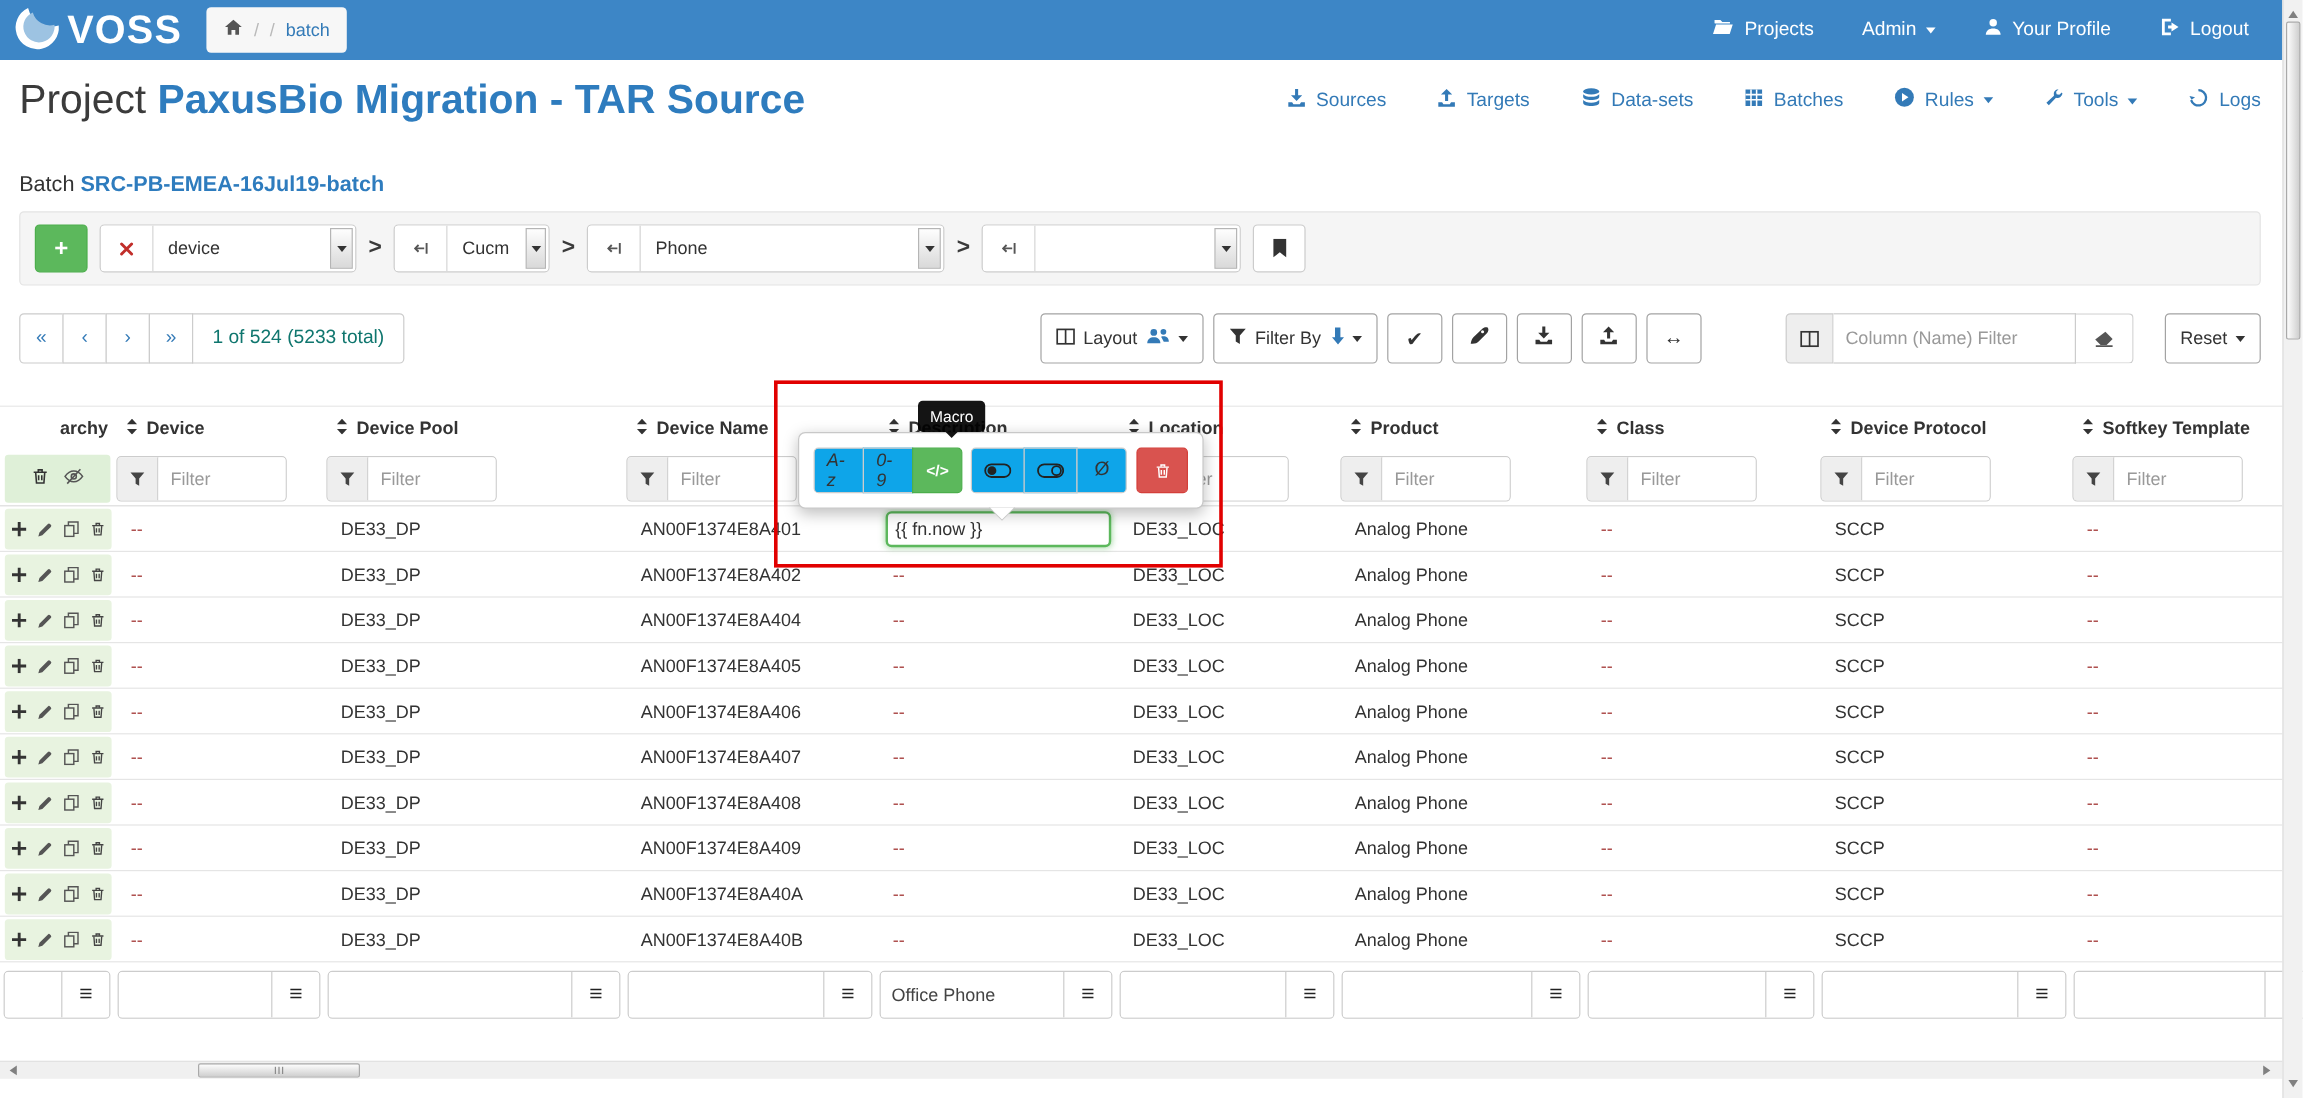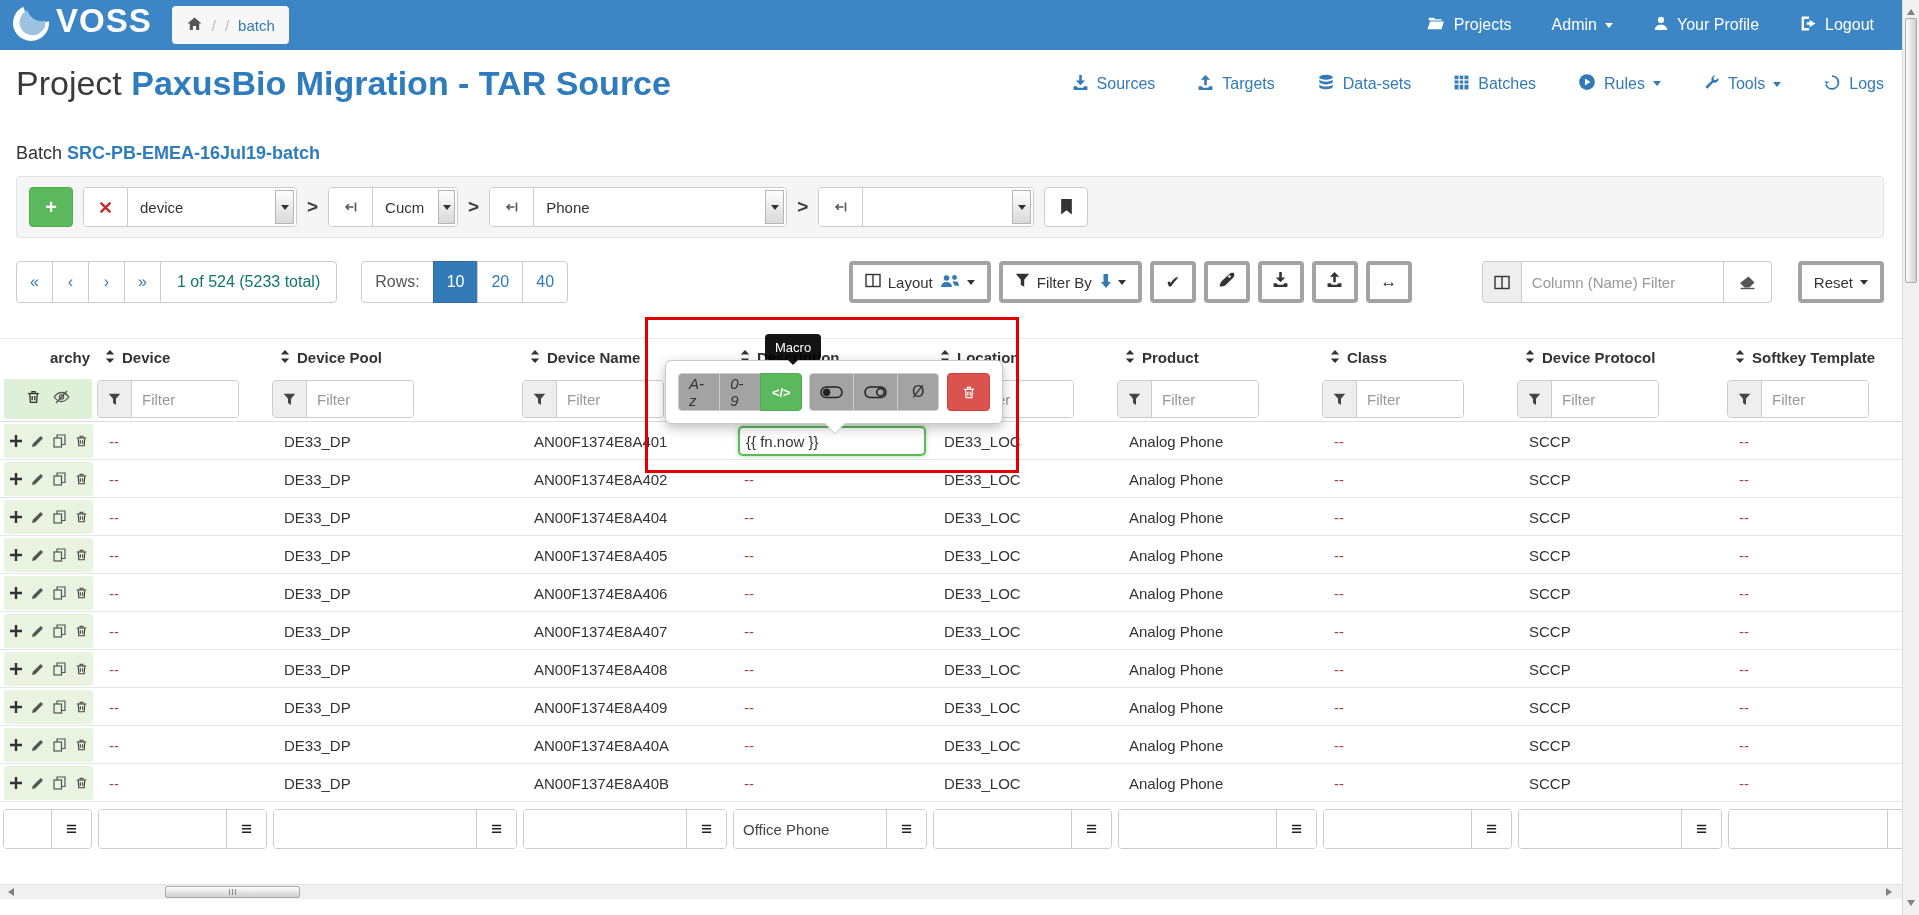--- a/index.html
+++ b/index.html
@@ -1,21 +1,21 @@
 <!DOCTYPE html>
 <html><head>
 <meta charset="utf-8">
 <style>
   * { margin:0; padding:0; box-sizing:border-box; }
   body { font-family:"Liberation Sans", sans-serif; background:#fff; }
   .canvas { position:relative; width:1919px; height:915px; background:#fff; overflow:hidden; }
 
   
   .navbar { position:absolute; top:0; left:0; width:1902px; height:50px; background:#3d86c6; display:flex; align-items:center; z-index:5; }
-  .logo { display:flex; align-items:flex-start; margin-left:8px; }
+  .logo { display:flex; align-items:center; margin-left:8px; }
   .logo-text { color:#fff; font-size:33px; font-weight:bold; letter-spacing:1px; margin-left:2px; }
   .breadcrumb { margin-left:20px; background:#f7f7f7; border-radius:4px; height:38px; display:flex; align-items:center; padding:0 14px; gap:9px; font-size:15px; }
   .breadcrumb .sep { color:#b9b9b9; }
   .breadcrumb .cur { color:#337ab7; }
   .nav-right { margin-left:auto; margin-right:28px; display:flex; align-items:center; gap:40px; }
   .nav-item { display:flex; align-items:center; gap:8px; color:#fff; font-size:16px; cursor:pointer; }
 
   
   .title-row { position:absolute; top:64px; left:16px; width:1868px; display:flex; align-items:center; }
   .page-title { font-size:34px; color:#3b3b3b; font-weight:500; }
@@ -41,21 +41,21 @@
   .pager-row { position:absolute; top:260px; left:16px; width:1868px; height:44px; display:flex; align-items:center; }
   .pg { display:flex; }
   .pgc { min-width:37px; padding:0 13px; height:42px; display:flex; align-items:center; justify-content:center; background:#fff; border:1px solid #ccc; margin-left:-1px; color:#337ab7; font-size:16px; cursor:pointer; }
   .pg .pgc:first-child { border-radius:4px 0 0 4px; margin-left:0; }
   .pg .pgc:last-child { border-radius:0 4px 4px 0; }
   .pgc.count { color:#0f766e; cursor:default; padding:0 16px; }
   .pgc.lbl { color:#555; cursor:default; }
   .pgc.active { background:#337ab7; border-color:#2e6da4; color:#fff; }
   .rows-group { margin-left:24px; }
   .tb-cluster { margin-left:auto; display:flex; align-items:center; gap:8px; }
-  .tbtn { height:42px; padding:0 12px; background:#fff; border:4px solid #a3a3a3; border-radius:4px; display:flex; align-items:center; gap:7px; color:#333; font-size:15px; cursor:pointer; }
+  .tbtn { height:42px; padding:0 12px; background:#fff; border:1px solid #a3a3a3; border-radius:4px; display:flex; align-items:center; gap:7px; color:#333; font-size:15px; cursor:pointer; }
   .tbtn.icon-only { width:46px; justify-content:center; padding:0; font-size:17px; }
   .caret { width:0; height:0; border:4px solid transparent; border-top:5px solid #333; margin-top:4px; }
   .caret.white { border-top-color:#fff; }
   .cf-group { display:flex; height:42px; margin-left:62px; }
   .cf-addon { width:40px; background:#eee; border:1px solid #ccc; border-radius:4px 0 0 4px; display:flex; align-items:center; justify-content:center; }
   .cf-input { width:202px; border:1px solid #ccc; border-left:none; padding:0 10px; font-size:15px; color:#333; outline:none; font-family:"Liberation Sans",sans-serif; }
   .cf-input::placeholder { color:#999; }
   .cf-erase { width:48px; background:#fff; border:1px solid #ccc; border-left:none; border-radius:0 4px 4px 0; display:flex; align-items:center; justify-content:center; cursor:pointer; }
   .btn-reset { margin-left:18px; }
 
@@ -95,21 +95,21 @@
   .varrow { position:absolute; left:4px; width:0; height:0; border:4px solid transparent; }
   .varrow.up { top:5px; border-bottom:6px solid #808080; }
   .varrow.down { bottom:5px; border-top:6px solid #808080; }
   .vthumb { position:absolute; top:18px; left:2px; width:12px; height:265px; background:linear-gradient(90deg,#fdfdfd,#cfcfcf); border:1px solid #a9a9a9; border-radius:2px; cursor:pointer; }
 
   
   .popover { position:absolute; left:665px; top:360px; width:338px; height:64px; background:#fff; border:1px solid #c8c8c8; border-radius:6px; box-shadow:0 4px 12px rgba(0,0,0,.25); display:flex; align-items:center; padding:0 12px; z-index:40; }
   .pov-caret { position:absolute; left:158px; bottom:-11px; width:0; height:0; border:11px solid transparent; border-bottom:none; border-top:11px solid #c8c8c8; }
   .pov-caret::after { content:""; position:absolute; left:-10px; top:-11.5px; width:0; height:0; border:10px solid transparent; border-bottom:none; border-top:10px solid #fff; }
   .pgrp { display:flex; }
-  .pbtn { height:38px; min-width:42px; padding:0 10px; display:flex; align-items:center; justify-content:center; background:#a3a3a3; border:1px solid #ccc; margin-left:-1px; font-size:15px; color:#333; cursor:pointer; }
+  .pbtn { height:38px; min-width:42px; padding:0 10px; display:flex; align-items:center; justify-content:center; background:#0ea5e9; border:1px solid #ccc; margin-left:-1px; font-size:15px; color:#333; cursor:pointer; }
   .pgrp .pbtn:first-child { border-radius:4px 0 0 4px; margin-left:0; }
   .pgrp .pbtn:last-child { border-radius:0 4px 4px 0; }
   .pbtn.it { font-style:italic; }
   .pbtn.green { background:#5cb85c; border-color:#4cae4c; color:#fff; font-weight:bold; font-size:13px; }
   .pbtn.sym { font-size:16px; }
   .pgrp2 { margin-left:7px; }
   .pbtn-del { margin-left:8px; width:44px; height:38px; background:#d9534f; border:1px solid #d43f3a; border-radius:4px; display:flex; align-items:center; justify-content:center; cursor:pointer; }
   .tooltip { position:absolute; left:765px; top:334px; height:26px; padding:0 10px; background:rgba(0,0,0,.92); color:#fff; font-size:13px; border-radius:4px; display:flex; align-items:center; z-index:50; }
   .tooltip::after { content:""; position:absolute; left:50%; bottom:-5px; margin-left:-5px; border:5px solid transparent; border-bottom:none; border-top:5px solid rgba(0,0,0,.92); }
   .red-rect { position:absolute; left:645px; top:317px; width:374px; height:156px; border:3px solid #e10000; z-index:60; pointer-events:none; }
@@ -315,26 +315,20 @@
   </div>
 
   <div class="pager-row">
     <div class="pg">
       <span class="pgc">«</span>
       <span class="pgc">‹</span>
       <span class="pgc">›</span>
       <span class="pgc">»</span>
       <span class="pgc count">1 of 524 (5233 total)</span>
     </div>
-    <div class="pg rows-group">
-      <span class="pgc lbl">Rows:</span>
-      <span class="pgc active">10</span>
-      <span class="pgc">20</span>
-      <span class="pgc">40</span>
-    </div>
 
     <div class="tb-cluster">
       <div class="tbtn">
         <span><svg width="16" height="15" viewBox="0 0 16 15">
               <rect x="1" y="1.5" width="14" height="12" fill="none" stroke="#333" stroke-width="1.4"></rect>
               <path d="M8 1.5v12" stroke="#333" stroke-width="1.4"></path>
             </svg></span>
         <span>Layout</span>
         <span><svg width="20" height="16" viewBox="0 0 20 16">
               <circle cx="6.5" cy="5" r="2.8" fill="#337ab7"></circle>

